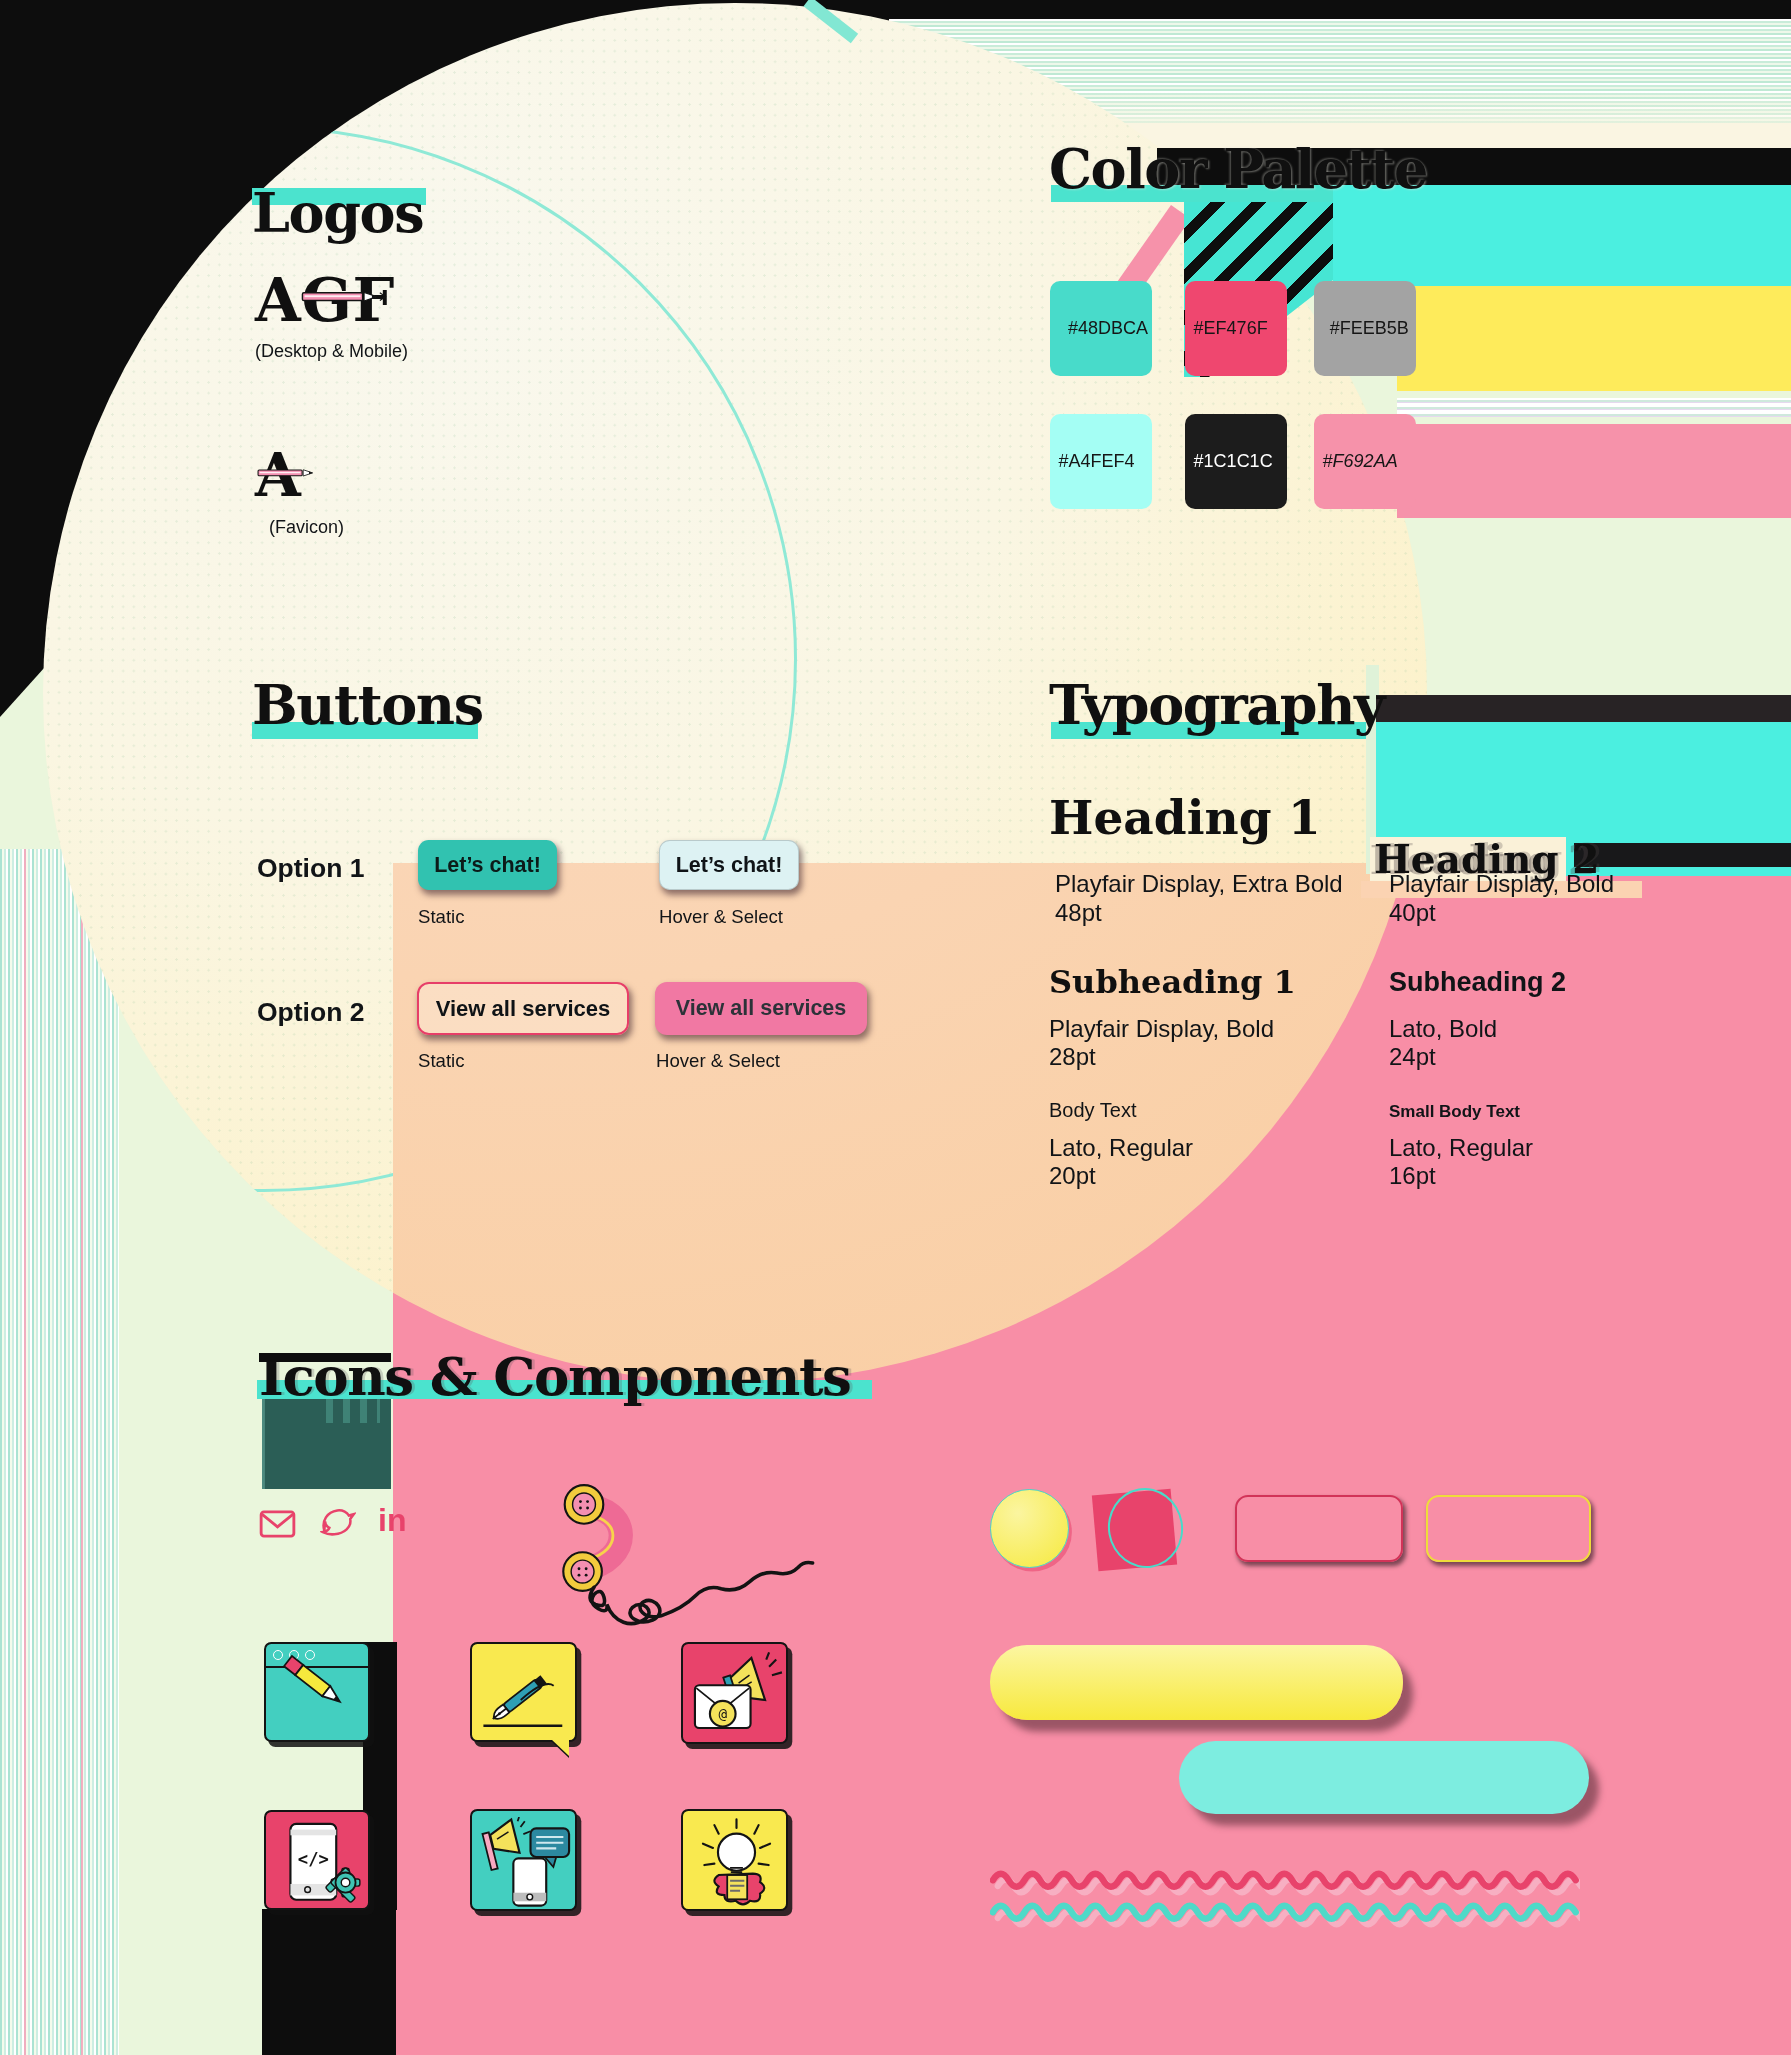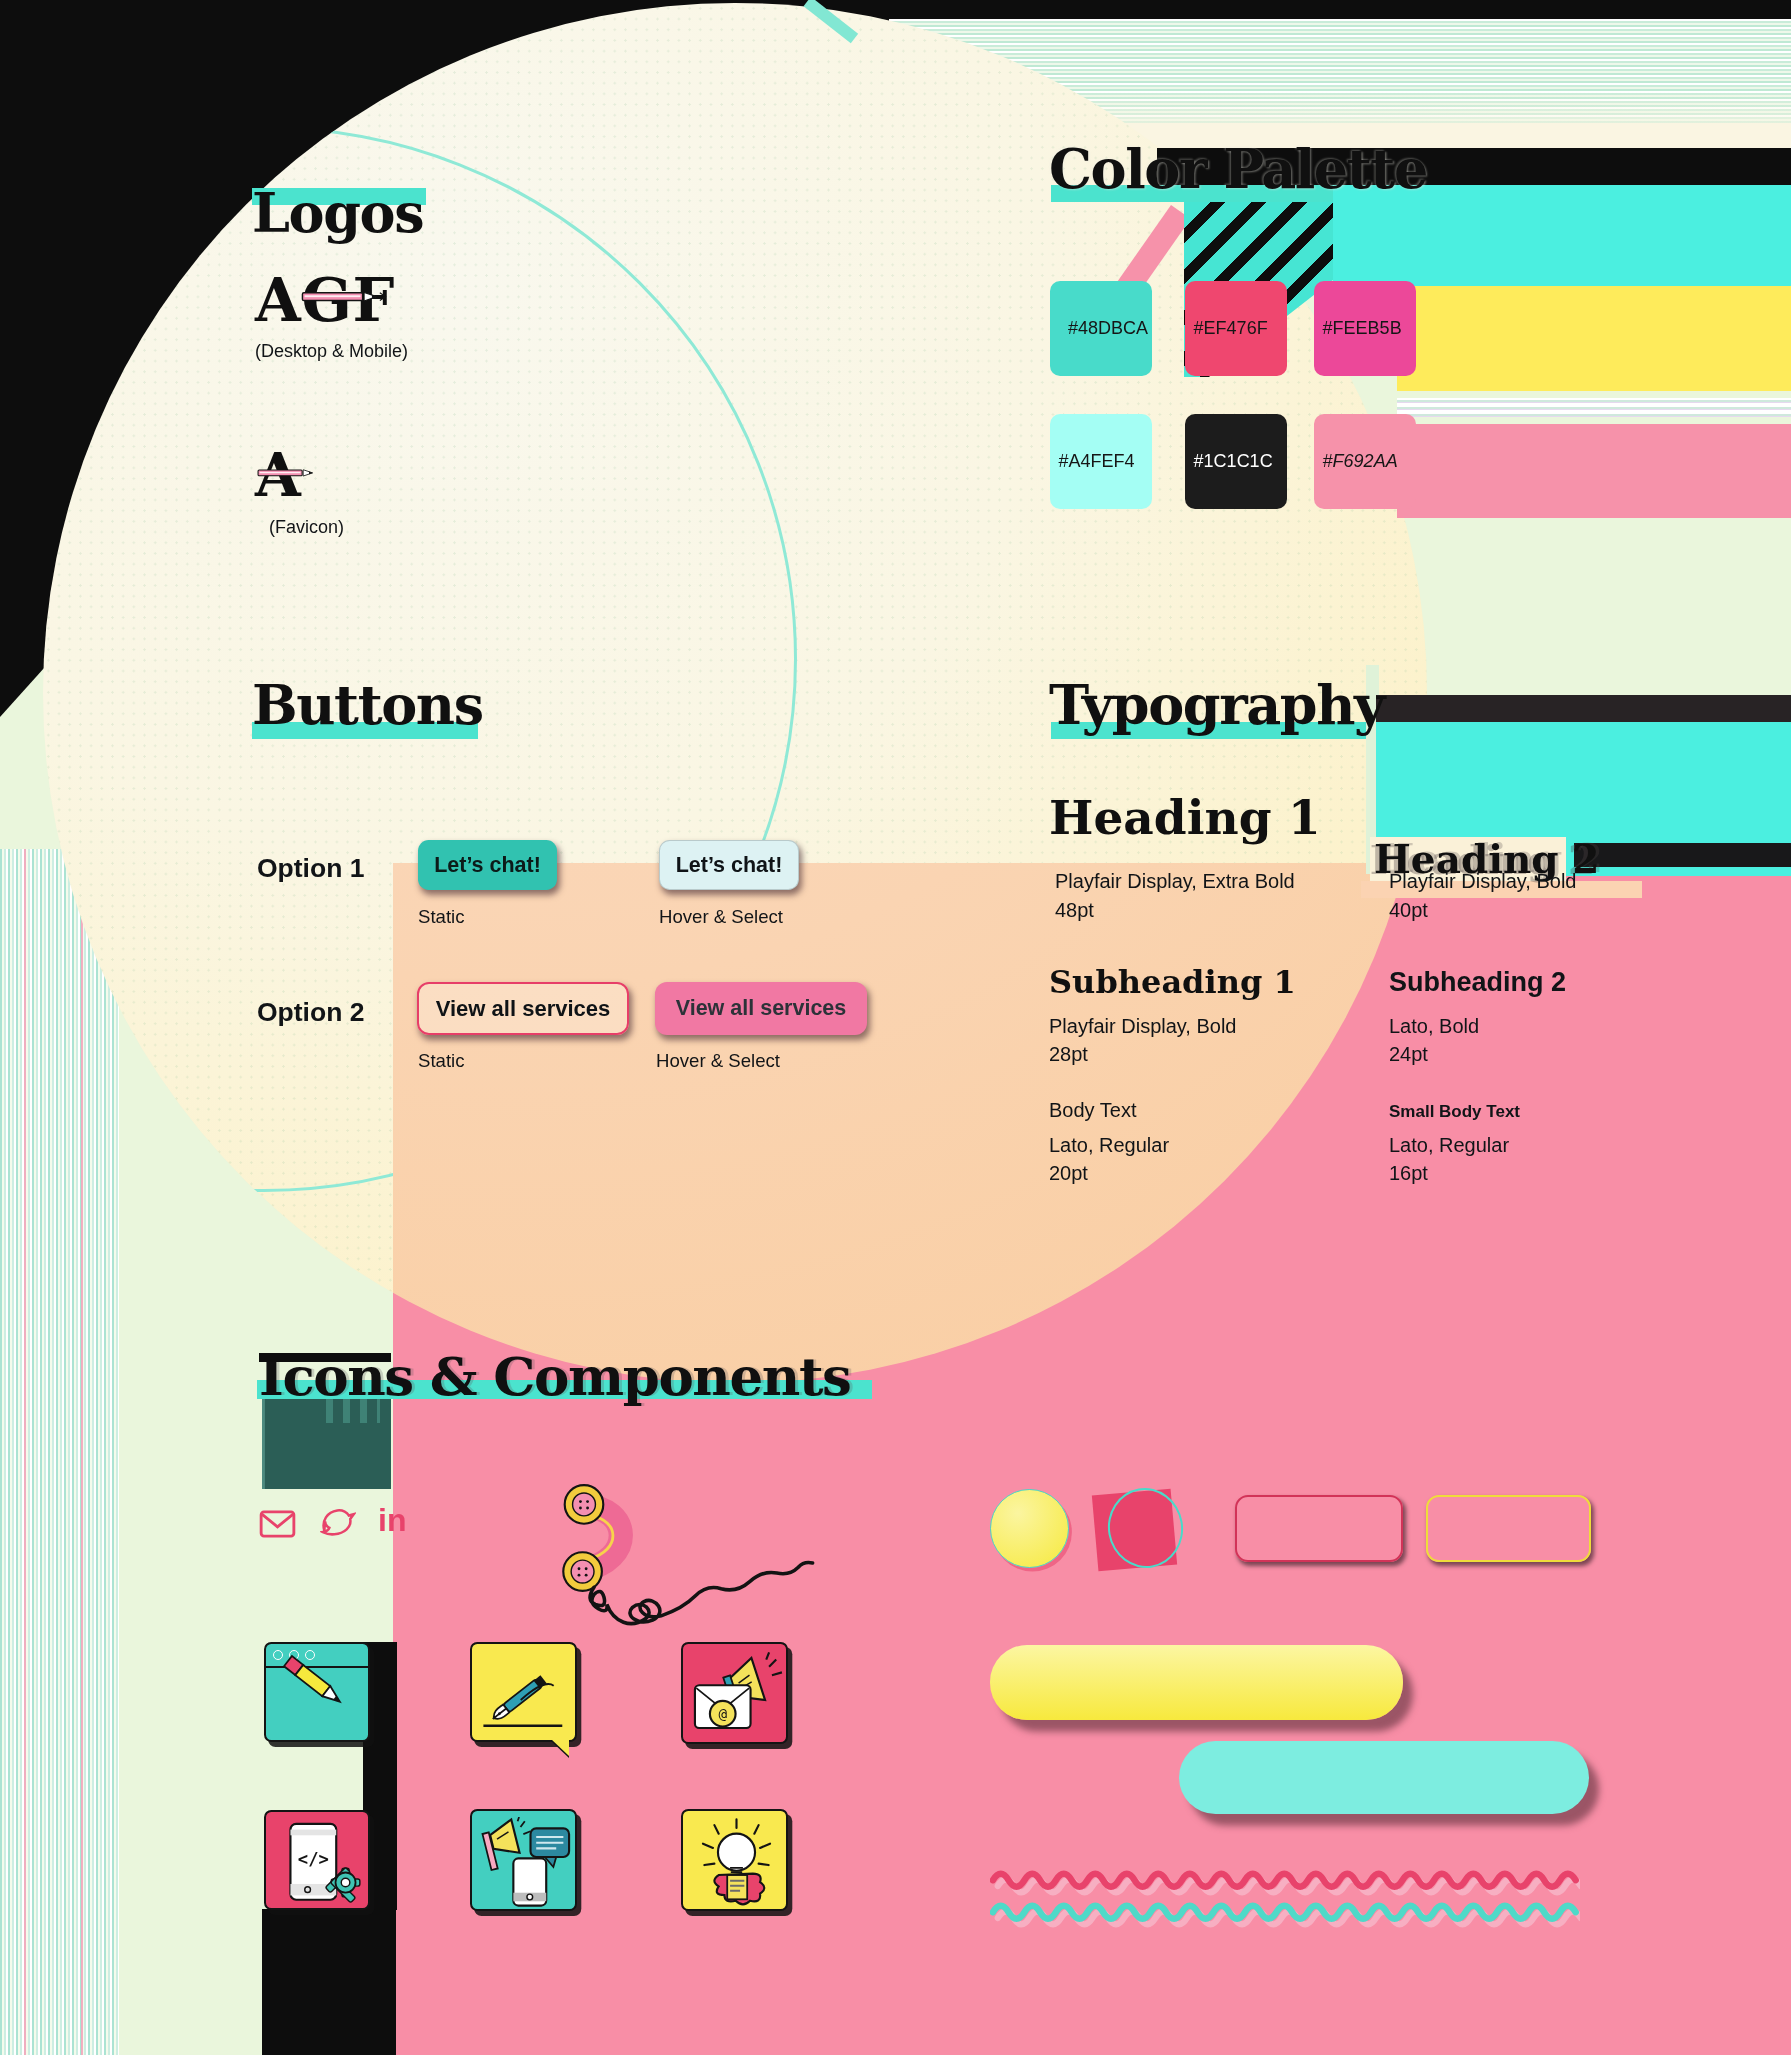--- a/index.html
+++ b/index.html
@@ -11,21 +11,21 @@
   .bar{position:absolute;background:#4BE3CE;z-index:11;}
   .blackbar{position:absolute;background:#0d0d0d;}
   .swatch{position:absolute;width:102px;height:95px;border-radius:10px;display:flex;align-items:center;
           box-sizing:border-box;padding-left:8.6px;font-size:18px;z-index:12;font-family:"Liberation Sans",sans-serif;}
   .band{position:absolute;z-index:10;}
   .btn{position:absolute;display:flex;align-items:center;justify-content:center;box-sizing:border-box;
        font-family:"Liberation Sans",sans-serif;font-weight:bold;z-index:12;border-radius:10.7px;
        box-shadow:2.9px 4.3px 6.4px rgba(55,28,38,.55);}
   .cap{position:absolute;font-size:18.6px;z-index:12;}
   .optlabel{position:absolute;font-size:26.5px;font-weight:bold;z-index:12;}
-  .spec{position:absolute;font-size:20px;z-index:12;}
+  .spec{position:absolute;font-size:24px;z-index:12;}
   .ibox{position:absolute;box-sizing:border-box;border:2.1px solid #141414;border-radius:7.2px;z-index:12;
         box-shadow:4.3px 5px 0 rgba(16,16,16,.85);}
   .pill{position:absolute;z-index:12;}
   svg{display:block;}
 </style>
 </head>
 <body>
 
 <div class="abs" style="left:0;top:0;width:645px;height:717px;background:#0d0d0d;clip-path:polygon(0 0,100% 0,0 100%);z-index:1;"></div>
 
@@ -95,21 +95,21 @@
 <div class="abs sans cap" style="left:255px;top:517px;font-size:18px;margin-left:14px;">(Favicon)</div>
 
 <div class="abs serif sec-title" style="left:1049px;top:142px;text-shadow:1.4px 1.4px 2.1px rgba(235,235,225,.4),-1.4px -1.4px 2.1px rgba(235,235,225,.3);">Color Palette</div>
 
 <div class="swatch" style="left: 1050px; top: 281px; color: rgb(22, 22, 22); background: rgb(72, 219, 202); padding-left: 18px;">
     <span>#48DBCA</span>
   </div>
 <div class="swatch" style="left: 1185px; top: 281px; color: rgb(22, 22, 22); background: rgb(239, 71, 111);">
     <span>#EF476F</span>
   </div>
-<div class="swatch" style="left: 1314px; top: 281px; color: rgb(22, 22, 22); background: #ec4899;">
+<div class="swatch" style="left: 1314px; top: 281px; color: rgb(22, 22, 22); background: #a3a3a3; justify-content: center;">
     <span>#FEEB5B</span>
   </div>
 <div class="swatch" style="left: 1050px; top: 414px; color: rgb(22, 22, 22); background: rgb(164, 254, 244);">
     <span>#A4FEF4</span>
   </div>
 <div class="swatch" style="left: 1185px; top: 414px; color: rgb(255, 255, 255); background: rgb(28, 28, 28);">
     <span>#1C1C1C</span>
   </div>
 <div class="swatch" style="left: 1314px; top: 414px; color: rgb(22, 22, 22); background: rgb(246, 146, 170); font-style: italic;">
     <span>#F692AA</span>

